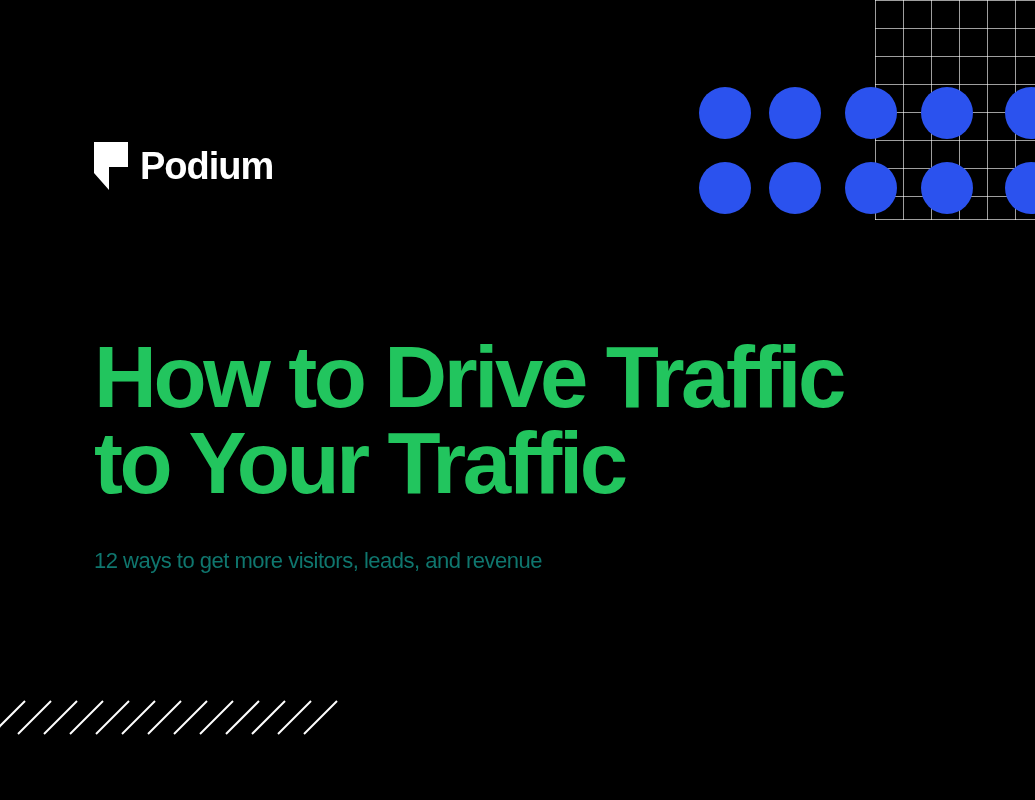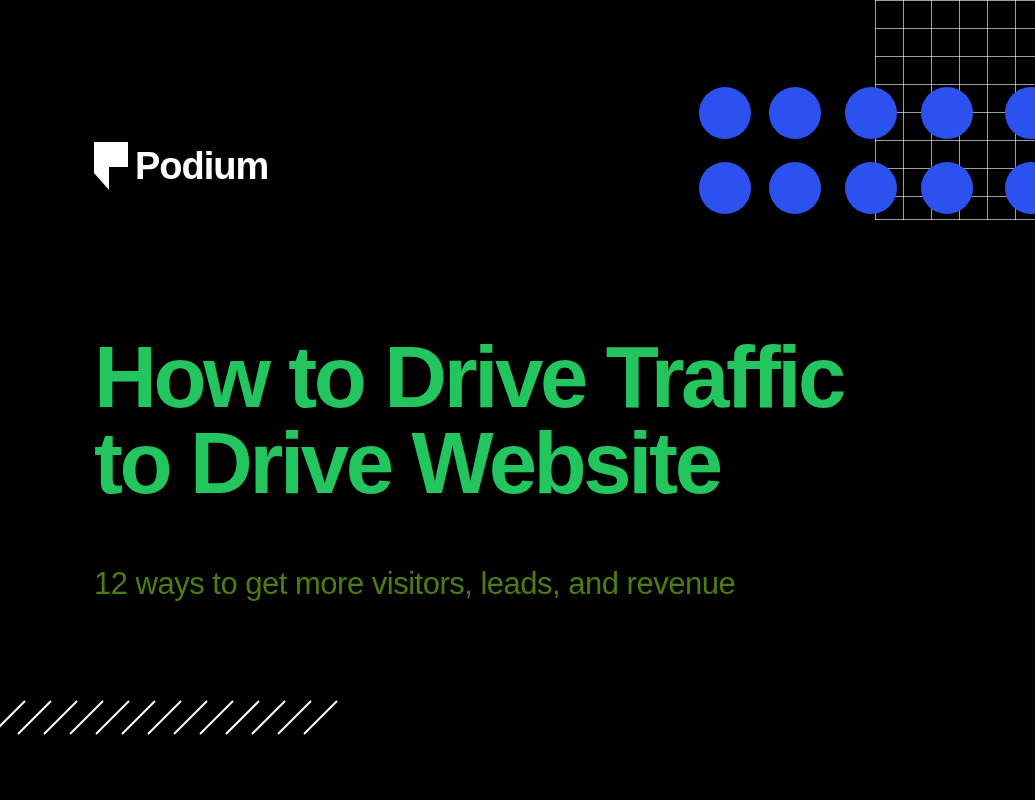--- a/index.html
+++ b/index.html
@@ -60,21 +60,21 @@
     background:#2B52EE;
   }
 
   
   .logo {
     position:absolute;
     left:94px;
     top:142px;
     display:flex;
     align-items:center;
-    gap:7px;
+    gap:12px;
     z-index:5;
   }
   .logo-mark { width:34px; height:48px; display:block; }
   .logo-word {
     color:#ffffff;
     font-size:38px;
     font-weight:bold;
     letter-spacing:-1.0px;
     line-height:1;
     font-family:"Liberation Sans", sans-serif;
@@ -94,27 +94,26 @@
     z-index:5;
   }
   .headline .line { display:block; white-space:nowrap; }
 
   
   .subtitle {
     position:absolute;
     left:94px;
     top:545px;
     width:800px;
-    color:#4d7c0f;
-    font-size:31px;
+    color:#0f766e;
+    font-size:22px;
     font-weight:normal;
     line-height:1.46;
     letter-spacing:-0.5px;
     z-index:5;
-    margin-top:16px;
   }
   .subtitle .line { display:block; white-space:nowrap; }
 
   
   .stripes {
     position:absolute;
     left:0px;
     top:698px;
     width:352px;
     height:38px;
@@ -145,21 +144,21 @@
     <span class="logo-mark-wrap">
       <svg class="logo-mark" viewBox="0 0 34 48" xmlns="http://www.w3.org/2000/svg" aria-hidden="true">
         <path d="M0 0 H34 V25 H15 V48 L0 31 Z" fill="#ffffff"></path>
       </svg>
     </span>
     <span class="logo-word">Podium</span>
   </div>
 
   <h1 class="headline">
     <span class="line">How to Drive Traffic</span>
-    <span class="line">to Drive Website</span>
+    <span class="line">to Your Traffic</span>
   </h1>
 
   <p class="subtitle">
     <span class="line">12 ways to get more visitors, leads, and revenue</span>
   </p>
 
   <div class="stripes">
     <svg width="352" height="38" viewBox="0 0 352 38" xmlns="http://www.w3.org/2000/svg" aria-hidden="true" id="stripes-svg">
         <line x1="-8" y1="36" x2="25" y2="3" stroke="#FFFFFF" stroke-width="2"></line>
         <line x1="18" y1="36" x2="51" y2="3" stroke="#FFFFFF" stroke-width="2"></line>

